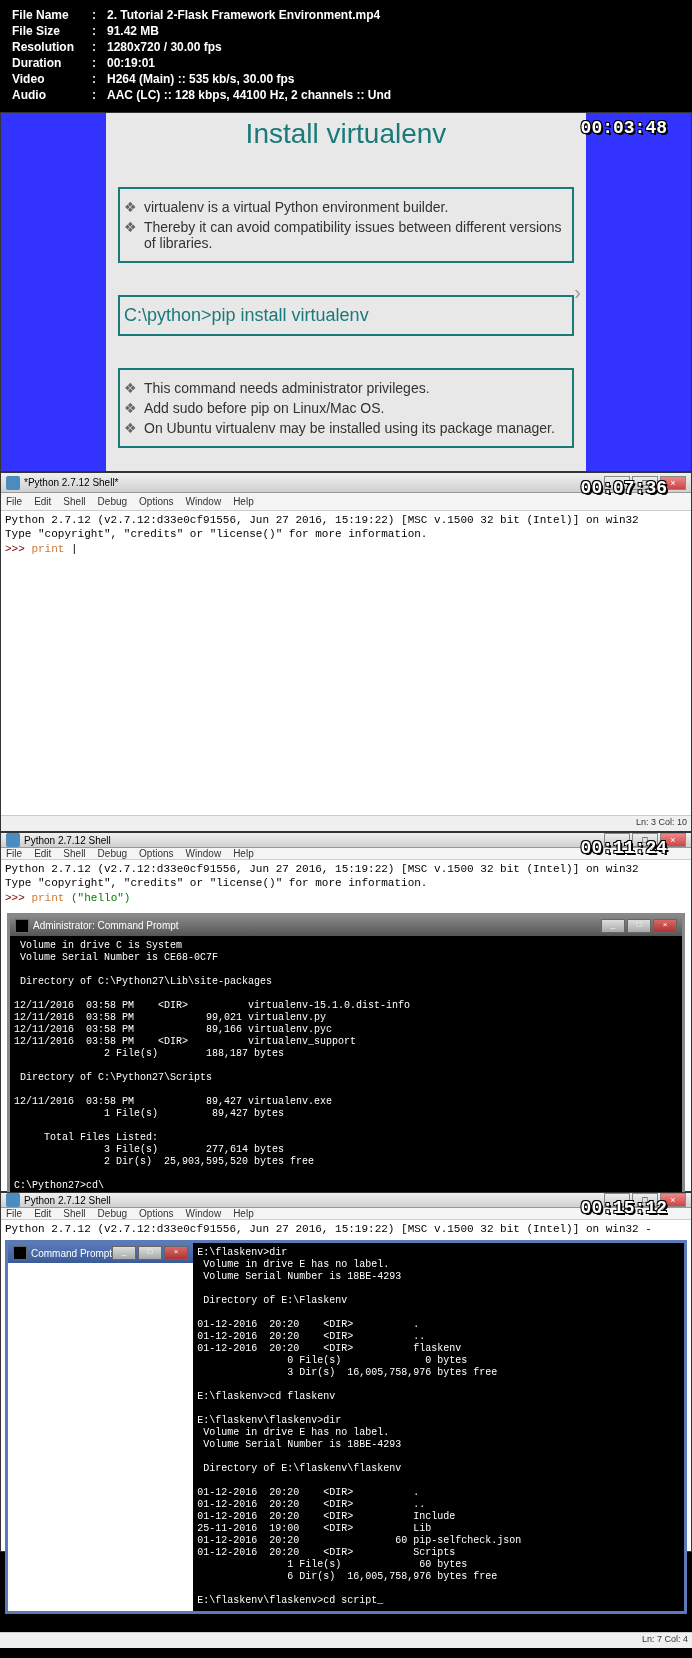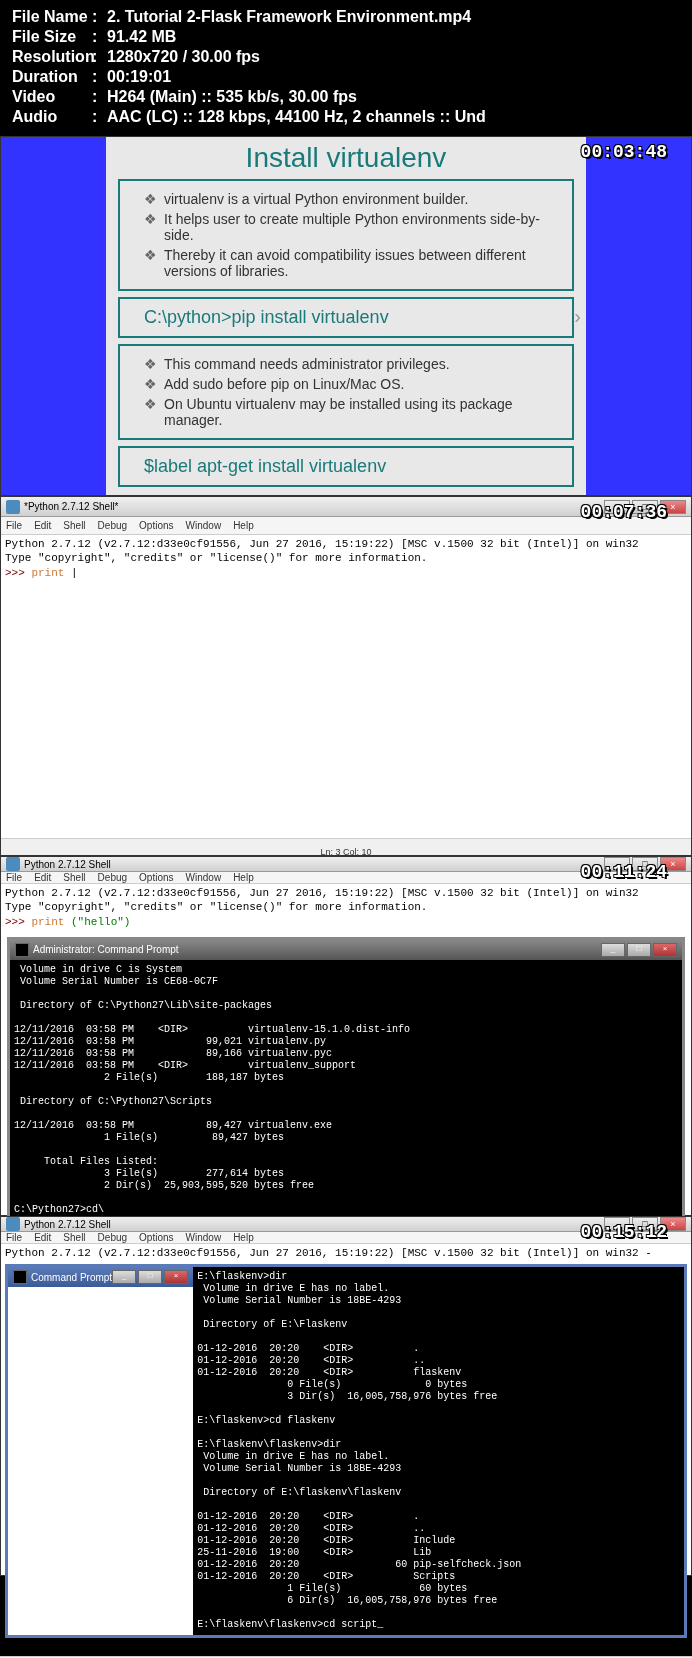--- a/index.html
+++ b/index.html
@@ -1,48 +1,48 @@
 <!DOCTYPE html>
 <html><head>
 <meta charset="utf-8">
 <style>
 * { margin: 0; padding: 0; box-sizing: border-box; }
 body { font-family: Arial, sans-serif; background: #000; width: 692px; }
-.info-panel { background: #000; color: #fff; padding: 8px 12px; font-size: 16px; font-weight: bold; }
+.info-panel { background: #000; color: #fff; padding: 8px 12px; font-size: 12px; font-weight: bold; }
 .info-row { display: flex; margin-bottom: 2px; }
 .info-label { width: 80px; }
 .info-sep { width: 15px; }
 .screenshot { position: relative; border: 1px solid #333; }
 .timestamp { position: absolute; top: 5px; right: 24px; font-family: 'Courier New', monospace; font-size: 18px; font-weight: bold; color: #fff; text-shadow: 2px 2px 0 #000, -1px -1px 0 #000, 1px -1px 0 #000, -1px 1px 0 #000; z-index: 10; }
 
 
 .shot1 { background: #3333ff; height: 360px; display: flex; align-items: center; justify-content: center; padding: 0 105px; }
 .slide { background: #e8e8e8; width: 100%; height: 100%; padding: 0 12px 8px 12px; }
 .slide-title { color: #1a7a7a; font-size: 28px; text-align: center; padding: 5px 0; font-weight: normal; }
-.slide-box { border: 2px solid #1a7a7a; padding: 8px 24px; margin-bottom: 6px; }
+.slide-box { border: 2px solid #1a7a7a; padding: 8px 4px; margin-bottom: 6px; margin-top: 32px; }
 .slide-box-cmd { color: #1a7a7a; font-size: 18px; }
 .slide-list { list-style: none; }
 .slide-list li { font-size: 14px; color: #333; padding: 2px 0 2px 20px; position: relative; }
 .slide-list li:before { content: "❖"; position: absolute; left: 0; color: #666; }
 .nav-arrow { position: absolute; right: 110px; top: 50%; transform: translateY(-50%); font-size: 20px; color: #999; }
 
 
 .shell-window { background: #fff; }
 .titlebar { background: linear-gradient(to bottom, #f0f0f0, #d0d0d0); height: 20px; display: flex; align-items: center; padding: 0 5px; font-size: 10px; border-bottom: 1px solid #999; }
 .titlebar-icon { width: 14px; height: 14px; margin-right: 4px; background: #4b8bbe; border-radius: 2px; }
 .win-controls { margin-left: auto; display: flex; gap: 2px; }
 .win-btn { width: 26px; height: 14px; background: linear-gradient(to bottom, #eee, #ccc); border: 1px solid #888; font-size: 9px; text-align: center; line-height: 12px; }
 .win-btn.close { background: linear-gradient(to bottom, #e88, #c44); color: #fff; }
 .menubar { background: #f5f5f5; height: 18px; display: flex; align-items: center; padding: 0 5px; font-size: 10px; color: #333; border-bottom: 1px solid #ccc; gap: 12px; }
 .menubar span { cursor: default; }
 .shell-content { font-family: 'Courier New', monospace; font-size: 11px; padding: 2px 4px; line-height: 1.3; background: #fff; color: #000; }
 .shell-prompt { color: #7a0000; }
 .shell-orange { color: #cc7832; }
 .shell-green { color: #008000; }
-.statusbar { background: #f0f0f0; border-top: 1px solid #ccc; height: 16px; font-size: 9px; text-align: center; padding: 8px 4px; color: #333; }
+.statusbar { background: #f0f0f0; border-top: 1px solid #ccc; height: 16px; font-size: 9px; text-align: right; padding: 1px 4px; color: #333; }
 
 
 .cmd-window { background: #fff; }
 .cmd-titlebar { background: linear-gradient(to bottom, #5a7ab8, #3a5a98); height: 20px; display: flex; align-items: center; padding: 0 5px; font-size: 10px; color: #fff; }
 .cmd-titlebar-dark { background: linear-gradient(to bottom, #888, #555); }
 .cmd-icon { width: 14px; height: 14px; margin-right: 4px; background: #000; border: 1px solid #666; }
 .cmd-content { background: #000; color: #fff; font-family: 'Courier New', monospace; font-size: 10px; padding: 4px; line-height: 1.2; white-space: pre; overflow: hidden; }
 .cmd-controls { margin-left: auto; display: flex; gap: 2px; }
 .cmd-btn { width: 24px; height: 14px; background: linear-gradient(to bottom, #ddd, #aaa); border: 1px solid #666; font-size: 8px; text-align: center; }
 .cmd-btn.close { background: linear-gradient(to bottom, #d66, #a33); }
@@ -96,21 +96,20 @@
     </div>
 </div>
 
 <div class="screenshot shot1">
   <div class="timestamp">00:03:48</div>
   <div class="slide">
     <div class="slide-title">Install virtualenv</div>
     <div class="slide-box">
       <ul class="slide-list">
         <li>virtualenv is a virtual Python environment builder.</li>
-        <li>It helps user to create multiple Python environments side-by-side.</li>
         <li>Thereby it can avoid compatibility issues between different versions of libraries.</li>
       </ul>
     </div>
     <div class="slide-box slide-box-cmd">C:\python&gt;pip install virtualenv</div>
     <div class="slide-box">
       <ul class="slide-list">
         <li>This command needs administrator privileges.</li>
         <li>Add sudo before pip on Linux/Mac OS.</li>
         <li>On Ubuntu virtualenv may be installed using its package manager.</li>
       </ul>

